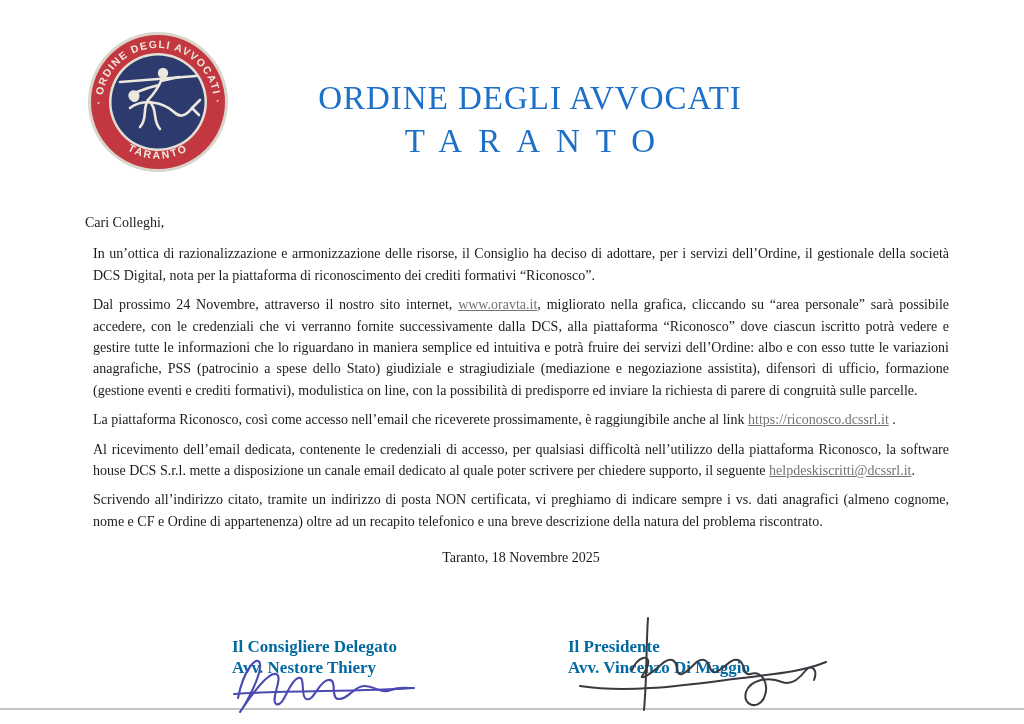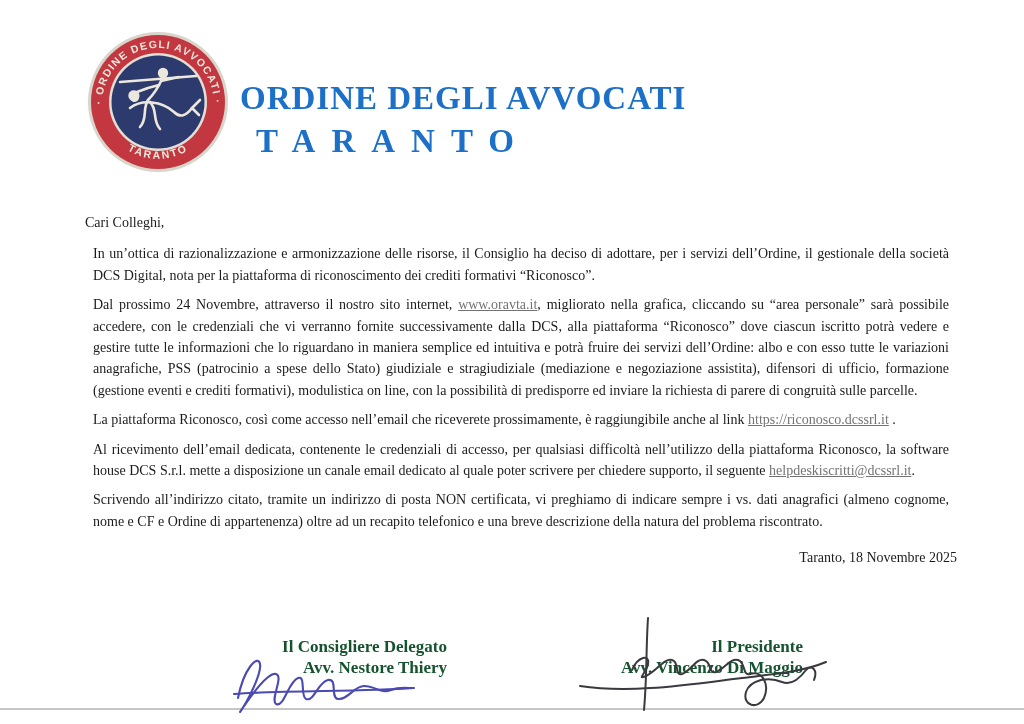--- a/index.html
+++ b/index.html
@@ -19,22 +19,22 @@
     left: 86px;
     top: 30px;
     width: 144px;
     height: 144px;
   }
   .title-block {
     position: absolute;
     left: 240px;
     top: 78px;
     width: 580px;
-    text-align: left;
-    font-weight: bold;
+    text-align: center;
+    font-weight: normal;
     color: #1d70c8;
   }
   .title-line1 {
     font-size: 33px;
     letter-spacing: 1px;
     line-height: 40px;
     white-space: nowrap;
   }
   .title-line2 {
     font-size: 33px;
@@ -54,30 +54,30 @@
     line-height: 21.4px;
     text-align: justify;
   }
   .salutation { margin: 0 0 10px 0; text-align: left; }
   p.body-par { margin: 8px; }
   a.doc-link {
     color: #737373;
     text-decoration: underline;
     cursor: pointer;
   }
-  .date-line { margin-top: 15px; text-align: right; }
+  .date-line { margin-top: 15px; text-align: center; }
 
   
   .sig-block {
     position: absolute;
-    text-align: right;
+    text-align: left;
     font-weight: bold;
     font-size: 17px;
     line-height: 20.5px;
-    color: #14532d;
+    color: #0369a1;
     z-index: 1;
   }
   .sig-left  { left: 232px; top: 637px; width: 215px; }
   .sig-right { left: 568px; top: 637px; width: 235px; }
   .ink {
     position: absolute;
     z-index: 2;
     pointer-events: none;
   }
   .ink-left  { left: 228px; top: 650px; width: 195px; height: 70px; }

